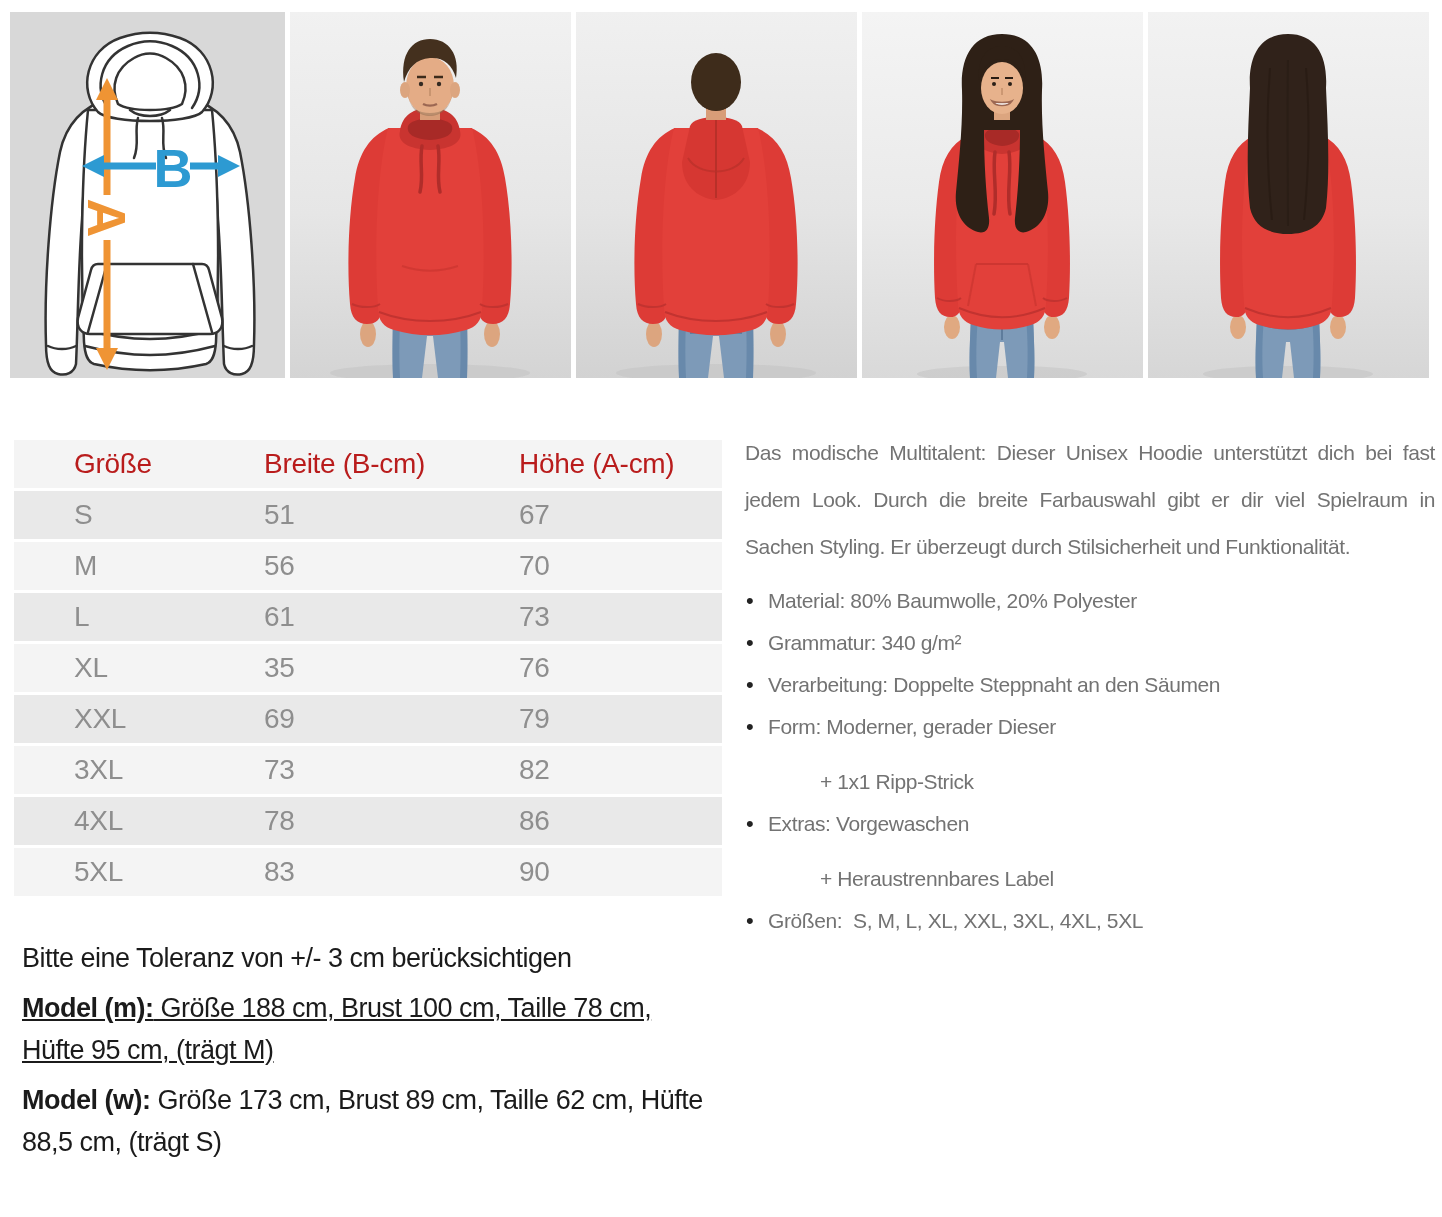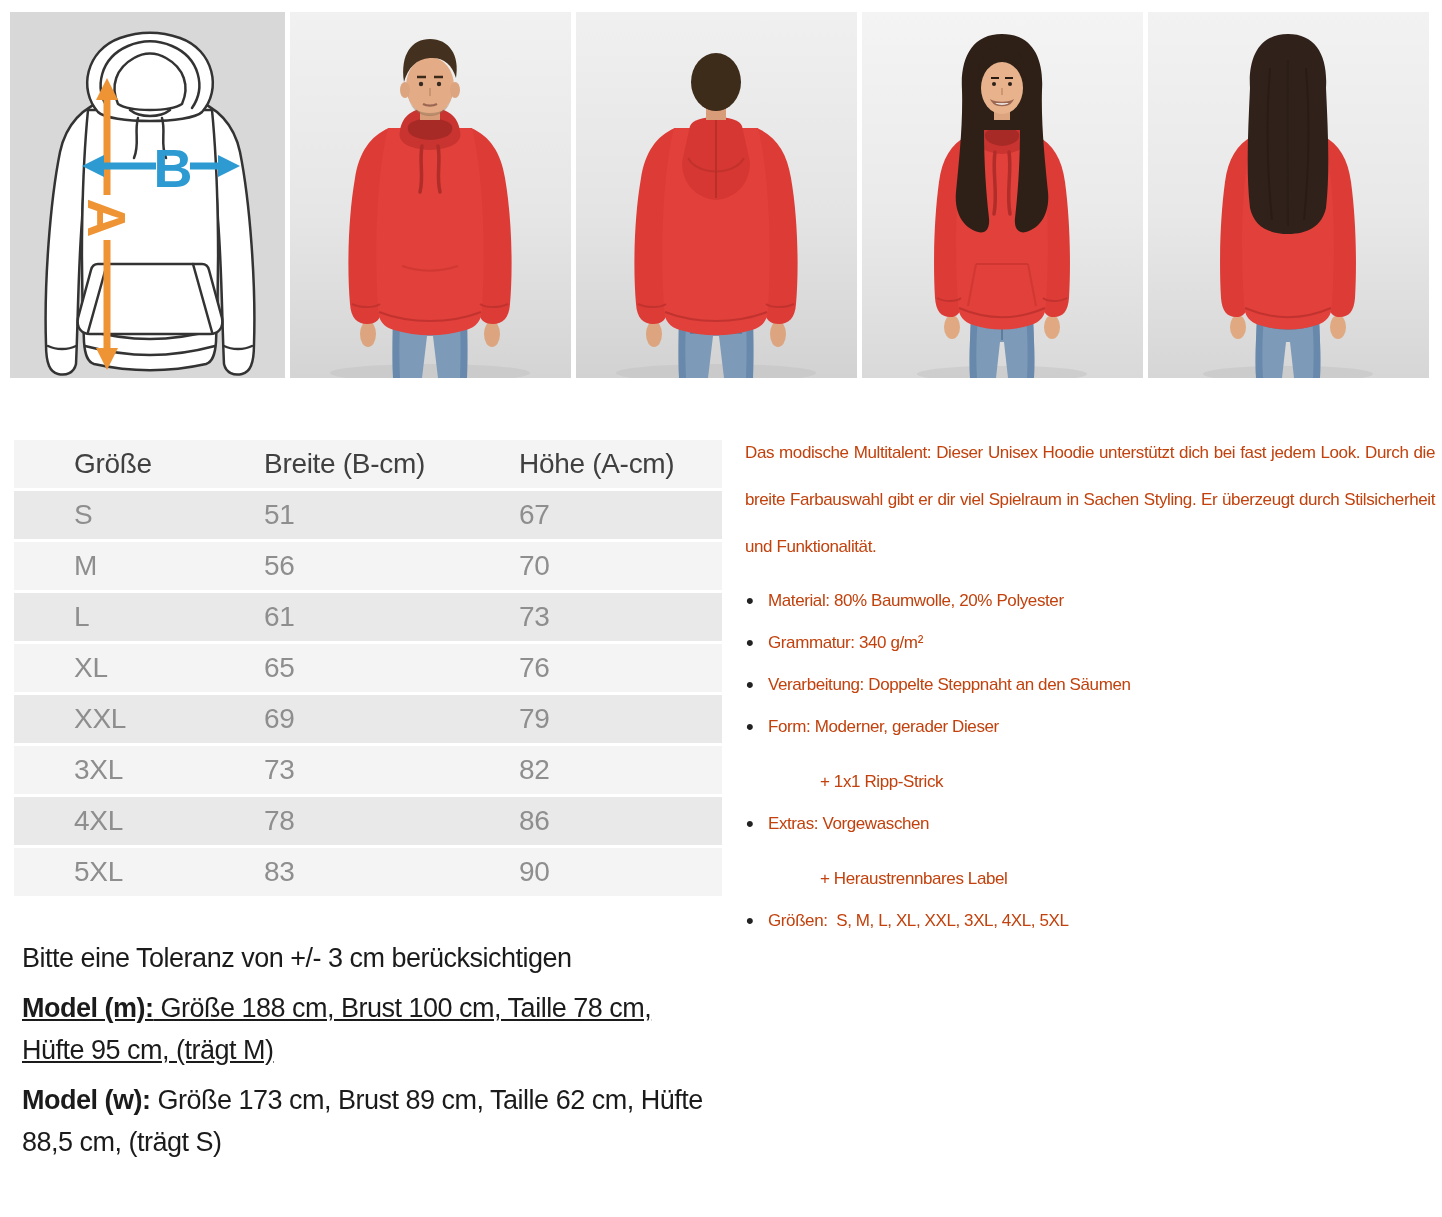--- a/index.html
+++ b/index.html
@@ -9,34 +9,34 @@
   .gallery{position:absolute;left:10px;top:12px;display:flex;gap:5px;height:366px;}
   .card{flex:none;height:366px;overflow:hidden;}
   .card svg{display:block;}
   
   .size-table{position:absolute;left:14px;top:437px;width:708px;
               border-collapse:separate;border-spacing:0 3px;font-size:28px;letter-spacing:-0.3px;}
   .size-table th,.size-table td{height:48px;vertical-align:middle;text-align:left;font-weight:normal;padding:0;}
   .size-table th:first-child,.size-table td:first-child{width:190px;padding-left:60px;}
   .size-table th:nth-child(2),.size-table td:nth-child(2){width:255px;}
   .size-table thead tr{background:#f4f4f4;}
-  .size-table thead th{color:#404040;}
+  .size-table thead th{color:#b91c1c;}
   .size-table tbody tr:nth-child(odd){background:#e9e9e9;}
   .size-table tbody tr:nth-child(even){background:#f4f4f4;}
   .size-table tbody td{color:#8e8e8e;}
   
   .notes{position:absolute;left:14px;top:929px;width:712px;font-size:27px;
          letter-spacing:-0.5px;line-height:42px;}
   .notes p{margin:8px;}
   .note-tolerance{margin-bottom:26px;}
   .note-model-m{margin-bottom:43px;text-decoration:underline;}
   .notes b{font-weight:bold;}
   
-  .desc{position:absolute;left:745px;top:429px;width:690px;font-size:17px;
-        letter-spacing:-0.4px;color:#c2410c;}
+  .desc{position:absolute;left:745px;top:429px;width:690px;font-size:21px;
+        letter-spacing:-0.4px;color:#737373;}
   .desc-paragraph{margin:0;line-height:47px;text-align:justify;}
   .feature-list{list-style:none;margin:10px 0 0 0;padding:0 0 0 23px;line-height:42px;}
   .feature-list li{position:relative;}
   .feature-list li::before{content:"\2022";position:absolute;left:-22px;top:0;
         font-size:22px;color:#222;}
   .sub-line{padding-left:52px;margin-top:13px;}
 </style>
 </head>
 <body>
 
@@ -291,21 +291,21 @@
         <td>56</td>
         <td>70</td>
       </tr>
       <tr>
         <td>L</td>
         <td>61</td>
         <td>73</td>
       </tr>
       <tr>
         <td>XL</td>
-        <td>65</td>
+        <td>35</td>
         <td>76</td>
       </tr>
       <tr>
         <td>XXL</td>
         <td>69</td>
         <td>79</td>
       </tr>
       <tr>
         <td>3XL</td>
         <td>73</td>

